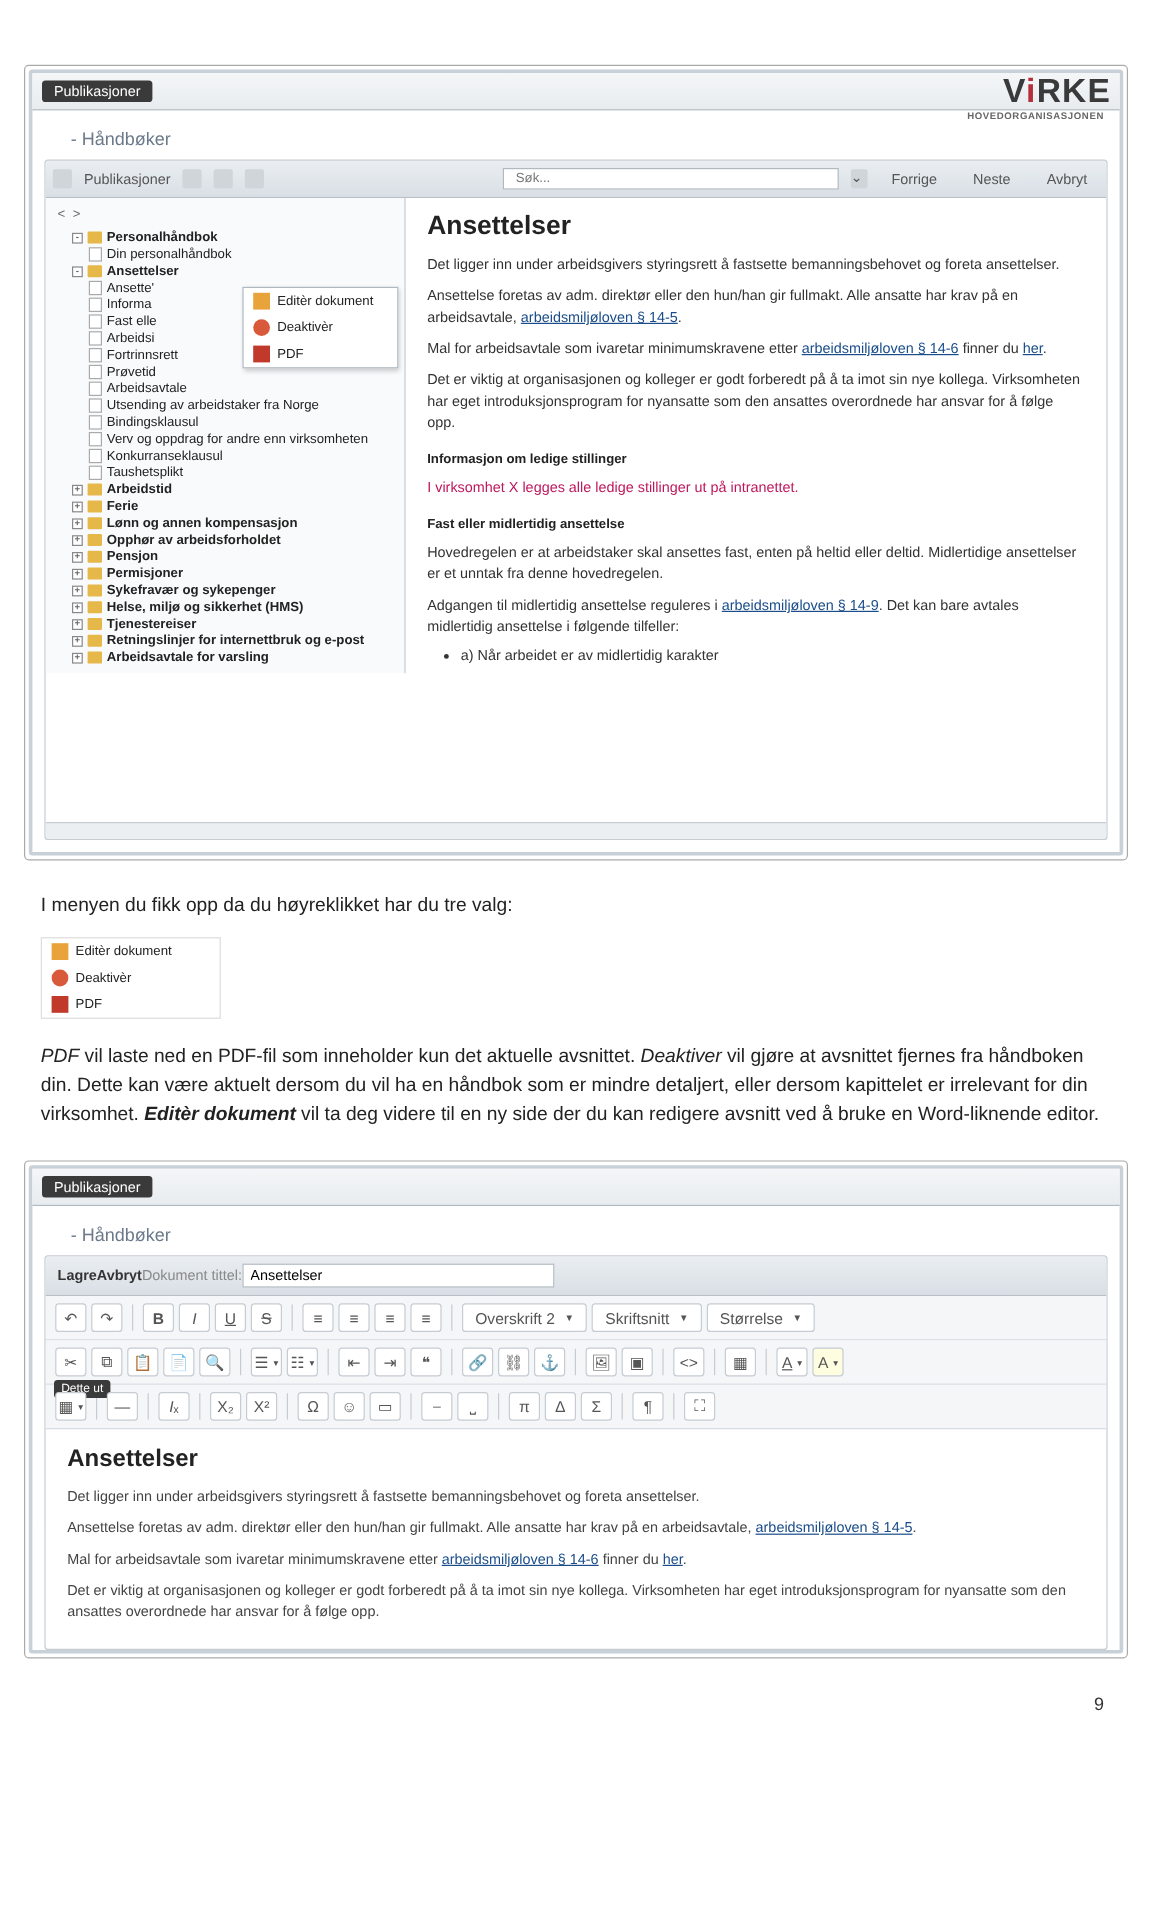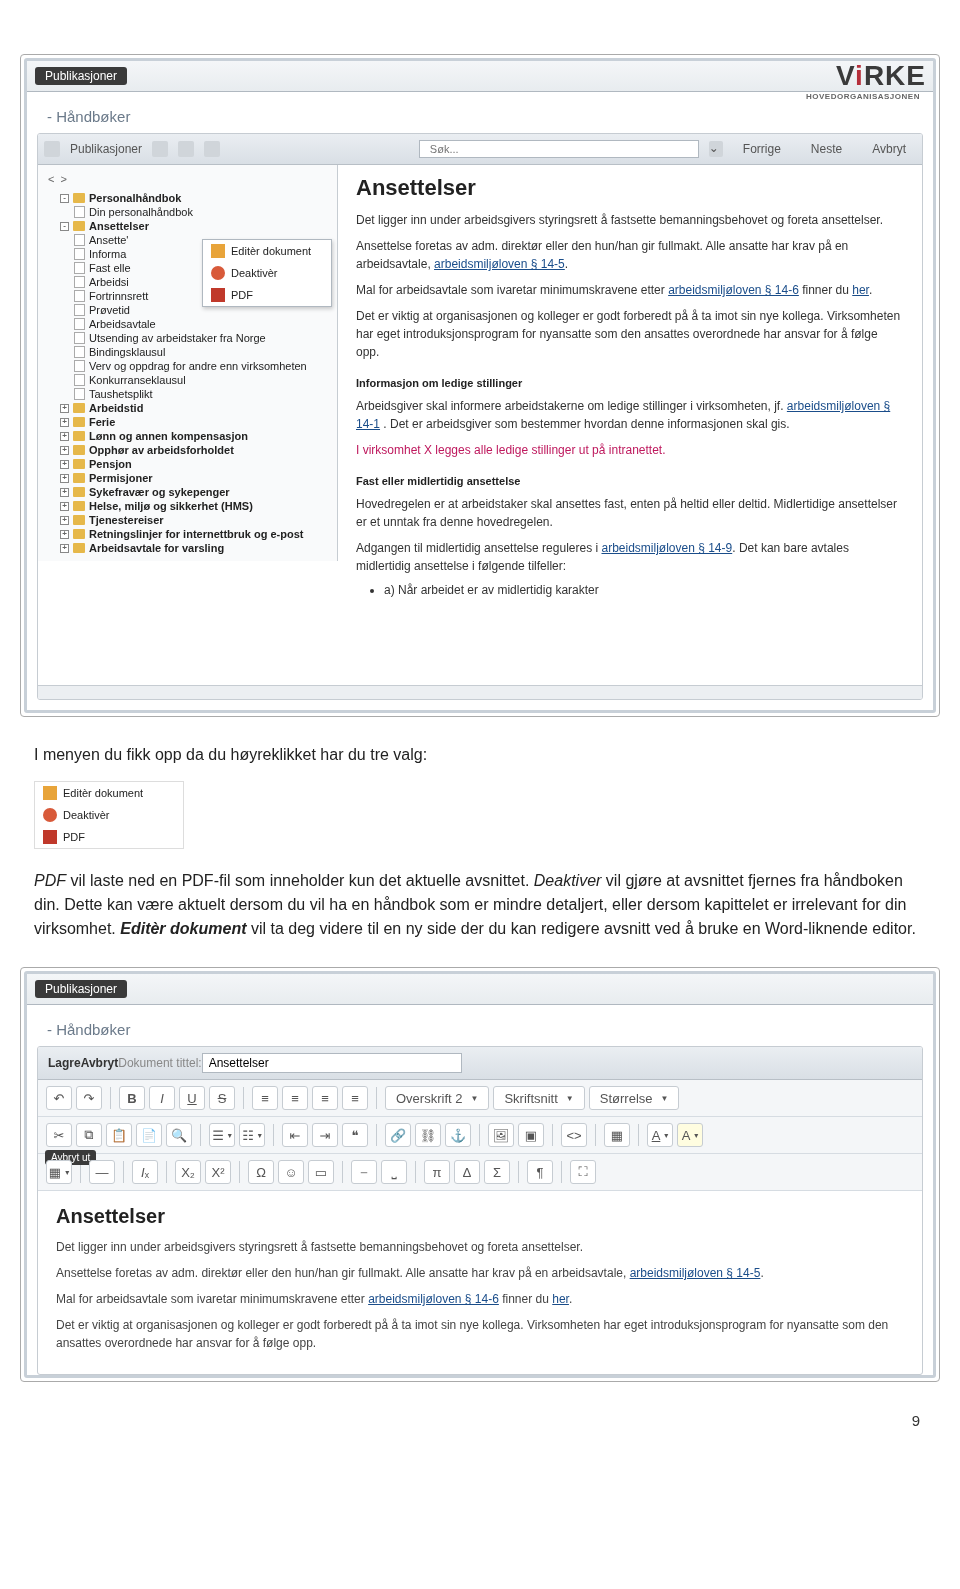--- a/index.html
+++ b/index.html
@@ -6,21 +6,21 @@
   body { font-family: Arial, Helvetica, sans-serif; background: #fff; color: #222; font-size: 13px; }
   .page { width: 960px; margin: 0 auto; position: relative; padding-bottom: 40px;}
   .logo { position: absolute; right: 34px; top: 6px; font-weight: 900; letter-spacing: 1px; }
   .logo .big { font-size: 28px; color: #3a3a3a; margin-left: 36px; }
   .logo .big .dot { color: #b52e3a; }
   .logo .sub { font-size: 8px; color: #666; letter-spacing: 0.5px; text-align: center;}
   .app-frame { margin: 54px 20px 0 20px; border: 1px solid #aaa; border-radius: 4px; background: #fff; }
   .app-inner { border: 3px solid #c8d0d8; margin: 3px; border-radius: 3px; }
   .tabbar { background: linear-gradient(#f4f6f8,#e8ecef); border-bottom: 1px solid #b0b8c0; padding: 6px 8px; }
   .tabbar .tab { display:inline-block; background:#3a3a3a; color:#fff; padding:2px 10px; border-radius:3px; font-size:12px; }
-  .section-label { color:#6b7a8a; font-size:15px; padding: 16px 0 8px 20px; }
+  .section-label { color:#6b7a8a; font-size:15px; padding: 16px 0 8px 32px; }
   .inner-panel { margin: 0 10px 10px 10px; border:1px solid #c6ccd2; border-radius:3px; overflow:hidden;}
   .toolbar { background: linear-gradient(#eaeef2,#d9dfe5); border-bottom:1px solid #b8bfc6; padding:4px 6px; display:flex; align-items:center; gap:10px; font-size:12px; color:#555;}
   .toolbar .icon { width:16px; height:16px; display:inline-block; background:#d0d5da; border-radius:2px;}
   .toolbar .search { flex:0 0 280px; margin-left:auto;}
   .toolbar .search input { width:100%; font-size:11px; padding:2px 10px; border:1px solid #b0b8c0;}
   .toolbar .pill { padding:4px 10px; color:#555; cursor:pointer; }
   .split { display:flex; height: 520px; }
   .tree { flex: 0 0 300px; border-right:1px solid #c6ccd2; background:#f9fafb; font-size:11px; overflow:auto; padding:6px 4px;}
   .tree .row { display:flex; align-items:center; gap:4px; padding:1px 0; white-space:nowrap; cursor:pointer;}
   .tree .row.bold { font-weight:bold; }
@@ -239,21 +239,20 @@
                 </div>
             </div>
           </div>
           <div class="content">
             <h1>Ansettelser</h1>
             <p>Det ligger inn under arbeidsgivers styringsrett å fastsette bemanningsbehovet og foreta ansettelser.</p>
             <p><span>Ansettelse foretas av adm. direktør eller den hun/han gir fullmakt. Alle ansatte har krav på en arbeidsavtale, </span><a href="#">arbeidsmiljøloven § 14-5</a><span>.</span></p>
             <p><span>Mal for arbeidsavtale som ivaretar minimumskravene etter </span><a href="#">arbeidsmiljøloven § 14-6</a><span> finner du </span><a href="#">her</a><span>.</span></p>
             <p>Det er viktig at organisasjonen og kolleger er godt forberedt på å ta imot sin nye kollega. Virksomheten har eget introduksjonsprogram for nyansatte som den ansattes overordnede har ansvar for å følge opp.</p>
             <h2>Informasjon om ledige stillinger</h2>
-            <p><span>Arbeidsgiver skal informere arbeidstakerne om ledige stillinger i virksomheten, jf. </span><a href="#">arbeidsmiljøloven § 14-1</a><span> . Det er arbeidsgiver som bestemmer hvordan denne informasjonen skal gis.</span></p>
             <p class="accent">I virksomhet X legges alle ledige stillinger ut på intranettet.</p>
             <h2>Fast eller midlertidig ansettelse</h2>
             <p>Hovedregelen er at arbeidstaker skal ansettes fast, enten på heltid eller deltid. Midlertidige ansettelser er et unntak fra denne hovedregelen.</p>
             <p><span>Adgangen til midlertidig ansettelse reguleres i </span><a href="#">arbeidsmiljøloven § 14-9</a><span>. Det kan bare avtales midlertidig ansettelse i følgende tilfeller:</span></p>
             <ul>
                 <li>a) Når arbeidet er av midlertidig karakter</li>
               </ul>
           </div>
         </div>
         <div class="scroll-h"></div>
@@ -326,21 +325,21 @@
           <span class="tb wide">
               <span>Skriftsnitt</span>
               <span class="dd">▼</span>
             </span>
           <span class="tb wide">
               <span>Størrelse</span>
               <span class="dd">▼</span>
             </span>
         </div>
         <div class="ed-toolbar">
-          <span class="tb">✂<span class="tooltip-bubble">Avbryt ut</span></span>
+          <span class="tb">✂<span class="tooltip-bubble">Dette ut</span></span>
           <span class="tb">⧉</span>
           <span class="tb">📋</span>
           <span class="tb">📄</span>
           <span class="tb">🔍</span>
           <span class="sep"></span>
           <span class="tb">☰<span class="dd">▾</span></span>
           <span class="tb">☷<span class="dd">▾</span></span>
           <span class="sep"></span>
           <span class="tb">⇤</span>
           <span class="tb">⇥</span>

